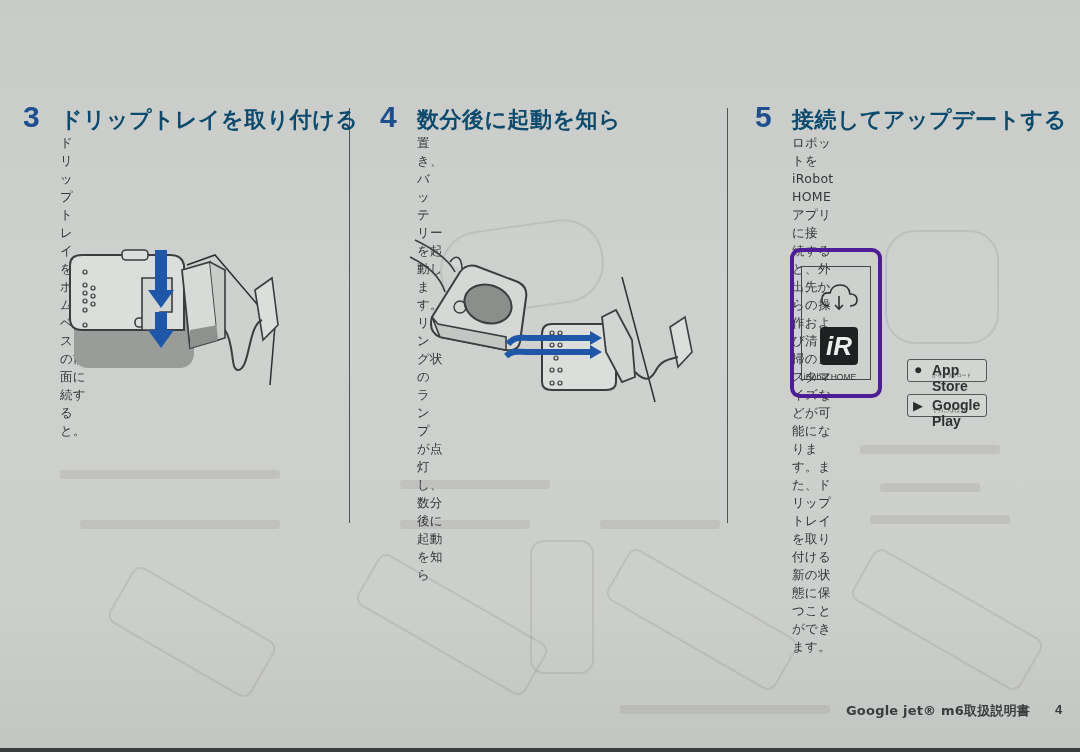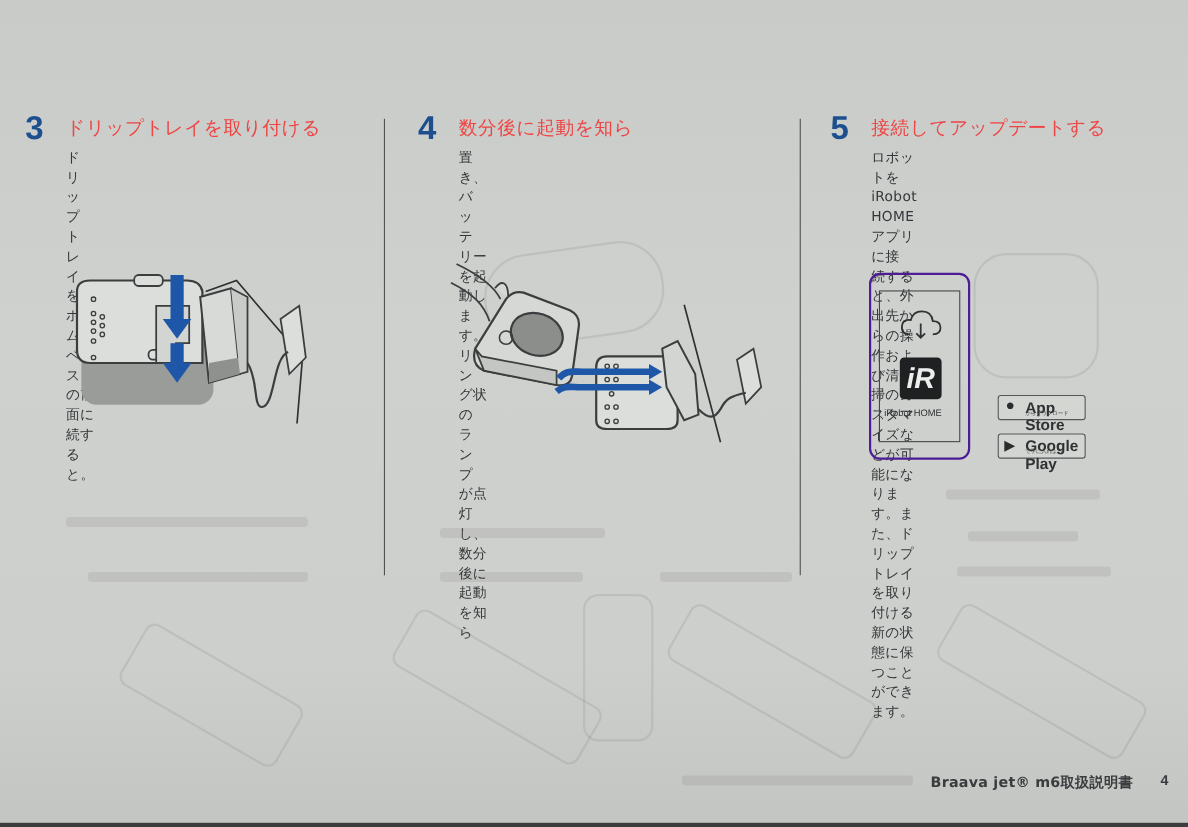--- a/index.html
+++ b/index.html
@@ -19,32 +19,32 @@
   .divider { position:absolute; top:108px; width:1px; height:415px; background:#4f5356; }
 
   .step { position:absolute; top:100px; }
   .step-num {
     position:absolute; left:0; top:0;
     font-family: "Liberation Sans", sans-serif; font-weight:700;
     font-size:30px; color:#1d4f8f; line-height:34px;
   }
   .step-title {
     position:absolute; left:37px; top:5px; white-space:nowrap;
-    font-weight:400; font-size:17px; color:#ef4444; letter-spacing:0.5px;
+    font-weight:700; font-size:22px; color:#0c4a6e; letter-spacing:0.5px;
   }
   .step-body {
     position:absolute; left:37px; top:34px;
     font-size:12.5px; line-height:18px; color:#34373a; letter-spacing:0.3px;
   }
 
   svg { position:absolute; overflow:visible; }
 
   .phone {
-    position:absolute; left:790px; top:248px; width:92px; height:170px;
-    border:2px solid #4c1d95; border-radius:10px; box-sizing:border-box;
+    position:absolute; left:790px; top:248px; width:92px; height:150px;
+    border:4px solid #4c1d95; border-radius:10px; box-sizing:border-box;
   }
   .phone-screen {
     position:absolute; left:7px; top:14px; right:7px; bottom:14px;
     border:1.5px solid #44474a; box-sizing:border-box;
   }
   .app-icon {
     position:absolute; left:26px; top:75px; width:38px; height:38px;
     background:#1f2021; border-radius:4px;
     color:#eceeed; font-family:"Liberation Sans",sans-serif; font-weight:700; font-style:italic;
     font-size:26px; line-height:38px; text-align:center;
@@ -208,17 +208,17 @@
     <span class="glyph">⚫</span>
     <span class="name">App Store</span>
     <span class="sub">からダウンロード</span>
   </div>
   <div class="store-badge" style="top:394px;">
     <span class="glyph">▶</span>
     <span class="name">Google Play</span>
     <span class="sub">で手に入れよう</span>
   </div>
 
-  <div class="footer-title">Braava jet® m6取扱説明書</div>
+  <div class="footer-title">Google jet® m6取扱説明書</div>
   <div class="footer-page">4</div>
 
   <div class="bottom-edge"></div>
 </div>
 
 </body></html>

